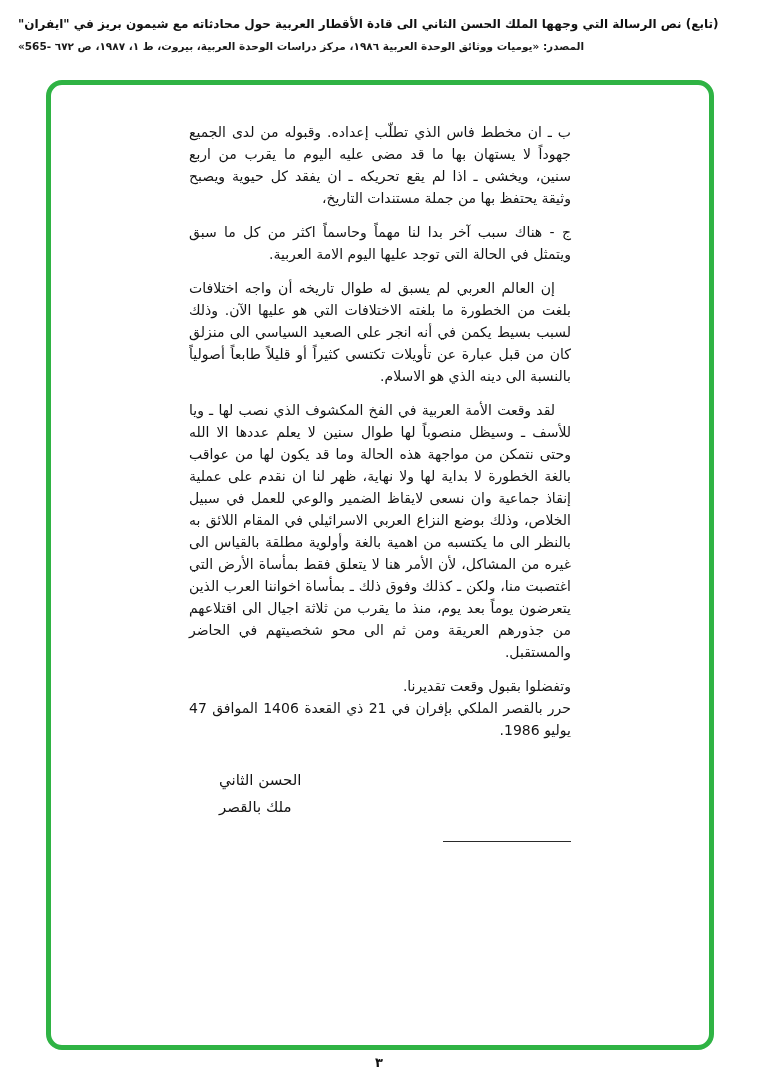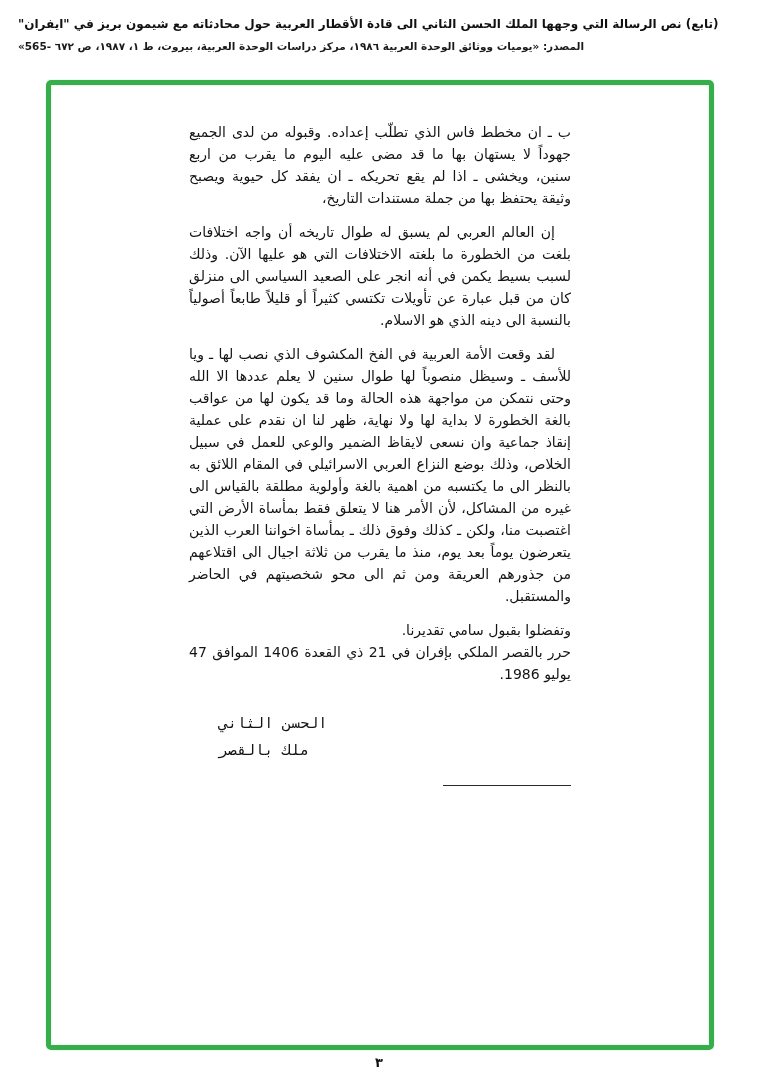--- a/index.html
+++ b/index.html
@@ -34,21 +34,21 @@
     color: #1a1a1a;
   }
   .frame {
     position: absolute;
     left: 46px;
     top: 80px;
     width: 668px;
     height: 970px;
     box-sizing: border-box;
     border: 5px solid var(--frame_green, #2fb344);
-    border-radius: 5px;
+    border-radius: 16px;
     overflow: hidden;
     background: #fff;
   }
   .letter {
     direction: rtl;
     width: 382px;
     margin: 36px auto 0 auto;
     font-size: 14px;
     line-height: 22px;
     text-align: justify;
@@ -70,21 +70,20 @@
     padding-right: 0;
     text-align: left;
     direction: rtl;
     font-size: 15px;
     line-height: 27px;
   }
   .signature .sig-line {
     direction: rtl;
     text-align: left;
     padding-left: 30px;
-    font-family: Liberation Mono, monospace;
   }
   .sig-rule {
     width: 128px;
     height: 0;
     border-top: 1.5px solid #2a2a2a;
     margin: 20px 0 0 96px;
   }
   .page-footer {
     position: absolute;
     left: 0;
@@ -104,26 +103,27 @@
   <header class="doc-header">
     <div class="doc-title">(تابع) نص الرسالة التي وجهها الملك الحسن الثاني الى قادة الأقطار العربية حول محادثاته مع شيمون بريز في "ايفران"</div>
     <div class="doc-source">المصدر: «يوميات ووثائق الوحدة العربية ١٩٨٦، مركز دراسات الوحدة العربية، بيروت، ط ١، ١٩٨٧، ص ٦٧٢ -565»</div>
   </header>
 
   <div class="frame">
     <div class="letter">
 
       <p class="para">ب ـ ان مخطط فاس الذي تطلّب إعداده. وقبوله من لدى الجميع جهوداً لا يستهان بها ما قد مضى عليه اليوم ما يقرب من اربع سنين، ويخشى ـ اذا لم يقع تحريكه ـ ان يفقد كل حيوية ويصبح وثيقة يحتفظ بها من جملة مستندات التاريخ،</p>
 
+      <p class="para">ج - هناك سبب آخر بدا لنا مهماً وحاسماً اكثر من كل ما سبق ويتمثل في الحالة التي توجد عليها اليوم الامة العربية.</p>
 
       <p class="para indent">إن العالم العربي لم يسبق له طوال تاريخه أن واجه اختلافات بلغت من الخطورة ما بلغته الاختلافات التي هو عليها الآن. وذلك لسبب بسيط يكمن في أنه انجر على الصعيد السياسي الى منزلق كان من قبل عبارة عن تأويلات تكتسي كثيراً أو قليلاً طابعاً أصولياً بالنسبة الى دينه الذي هو الاسلام.</p>
 
       <p class="para indent">لقد وقعت الأمة العربية في الفخ المكشوف الذي نصب لها ـ ويا للأسف ـ وسيظل منصوباً لها طوال سنين لا يعلم عددها الا الله وحتى نتمكن من مواجهة هذه الحالة وما قد يكون لها من عواقب بالغة الخطورة لا بداية لها ولا نهاية، ظهر لنا ان نقدم على عملية إنقاذ جماعية وان نسعى لايقاظ الضمير والوعي للعمل في سبيل الخلاص، وذلك بوضع النزاع العربي الاسرائيلي في المقام اللائق به بالنظر الى ما يكتسبه من اهمية بالغة وأولوية مطلقة بالقياس الى غيره من المشاكل، لأن الأمر هنا لا يتعلق فقط بمأساة الأرض التي اغتصبت منا، ولكن ـ كذلك وفوق ذلك ـ بمأساة اخواننا العرب الذين يتعرضون يوماً بعد يوم، منذ ما يقرب من ثلاثة اجيال الى اقتلاعهم من جذورهم العريقة ومن ثم الى محو شخصيتهم في الحاضر والمستقبل.</p>
 
-      <p class="closing">وتفضلوا بقبول سامي تقديرنا.</p>
+      <p class="closing">وتفضلوا بقبول وقعت تقديرنا.</p>
 
       <p class="dateline">حرر بالقصر الملكي بإفران في 21 ذي القعدة 1406 الموافق 47 يوليو 1986.</p>
 
       <div class="signature">
         <div class="sig-line">الحسن الثاني</div>
         <div class="sig-line">ملك بالقصر</div>
       </div>
 
       <div class="sig-rule"></div>
 

